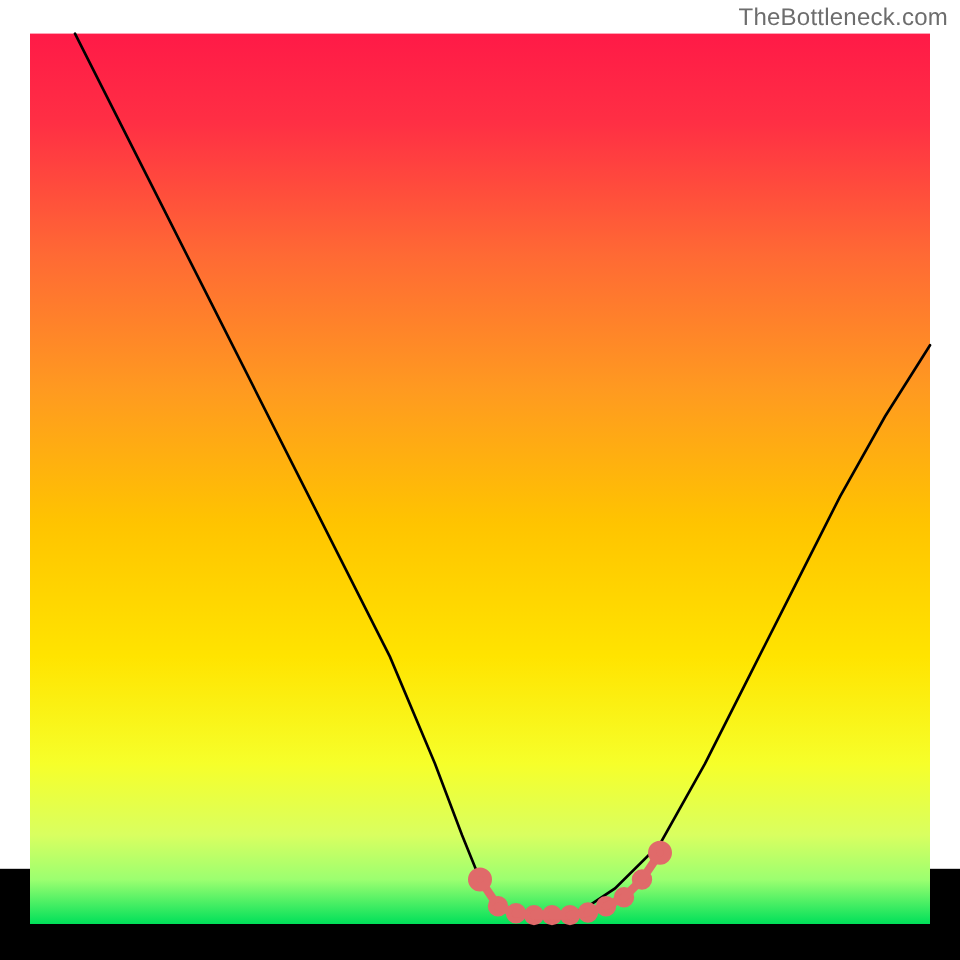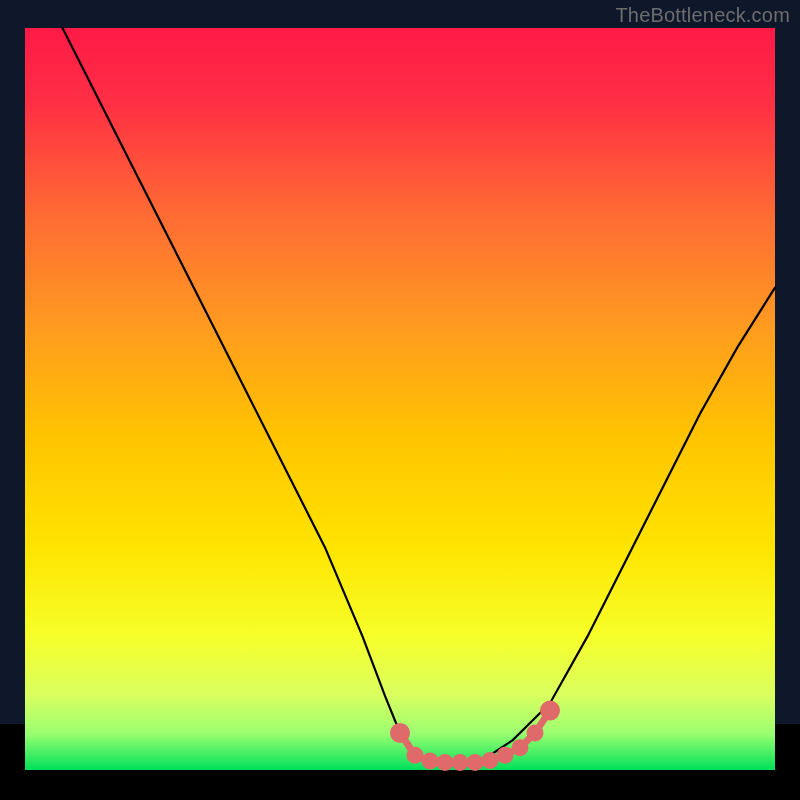--- a/index.html
+++ b/index.html
@@ -10,21 +10,21 @@
     background: #000;
     overflow: hidden;
     font-family: Arial, Helvetica, sans-serif;
   }
   .frame {
     position: absolute;
     top: 0;
     left: 0;
     width: 800px;
     height: 724px;
-    background: #0f172a;
+    background: #ffffff;
   }
   .watermark {
     position: absolute;
     top: 4px;
     right: 10px;
     color: #6d6d6d;
     font-size: 20px;
     letter-spacing: 0.2px;
     font-weight: 400;
   }

